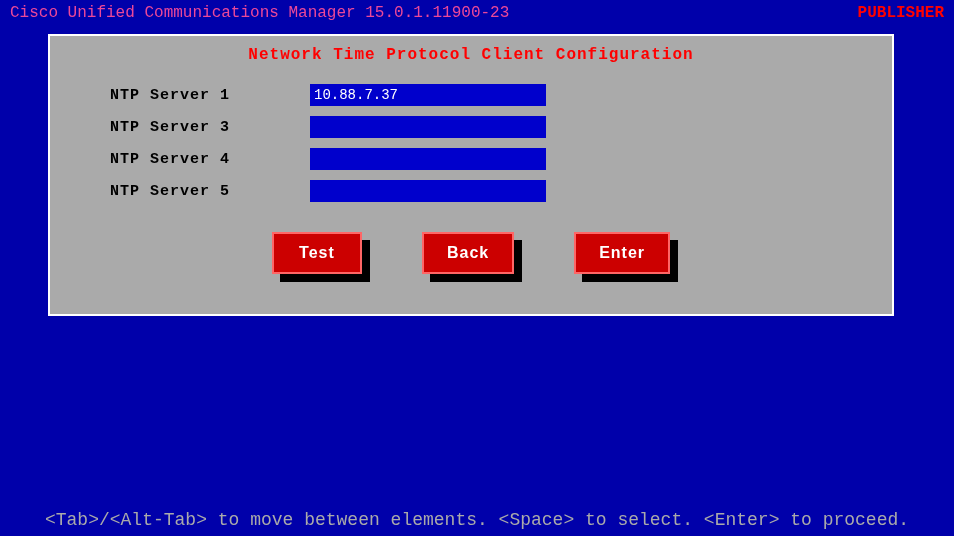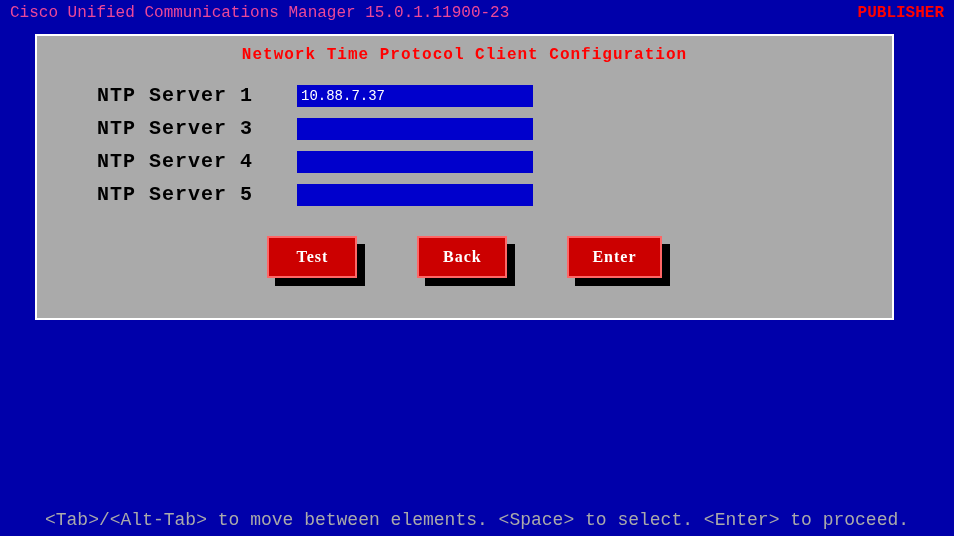--- a/index.html
+++ b/index.html
@@ -29,21 +29,21 @@
     }
 
     #publisher-label {
       color: #ff0000;
       font-size: 16px;
       font-weight: bold;
     }
 
     
     #main-panel {
-      margin: 8px 60px 0 35px;
+      margin: 8px 60px 0 48px;
       background-color: #aaaaaa;
       border: 2px solid #ffffff;
       padding: 10px 20px 30px 20px;
       position: relative;
     }
 
     #panel-title {
       text-align: center;
       color: #ff0000;
       font-size: 16px;
@@ -55,21 +55,21 @@
     
     .ntp-row {
       display: flex;
       align-items: center;
       margin-bottom: 10px;
       padding: 0 40px;
     }
 
     .ntp-label {
       color: #000000;
-      font-size: 20px;
+      font-size: 15px;
       width: 200px;
       font-weight: bold;
       letter-spacing: 1px;
     }
 
     .ntp-input {
       background-color: #0000cc;
       border: none;
       color: #ffffff;
       font-family: 'Courier New', Courier, monospace;
@@ -100,21 +100,21 @@
       width: 100%;
       height: 100%;
       background-color: #000000;
     }
 
     .btn {
       position: relative;
       background-color: #cc0000;
       border: 2px solid #ff6666;
       color: #ffffff;
-      font-family: Liberation Serif, serif;
+      font-family: Liberation Sans, sans-serif;
       font-size: 16px;
       font-weight: bold;
       padding: 10px 23px;
       cursor: pointer;
       letter-spacing: 1px;
       z-index: 1;
       min-width: 90px;
     }
 
     .btn-proceed {

